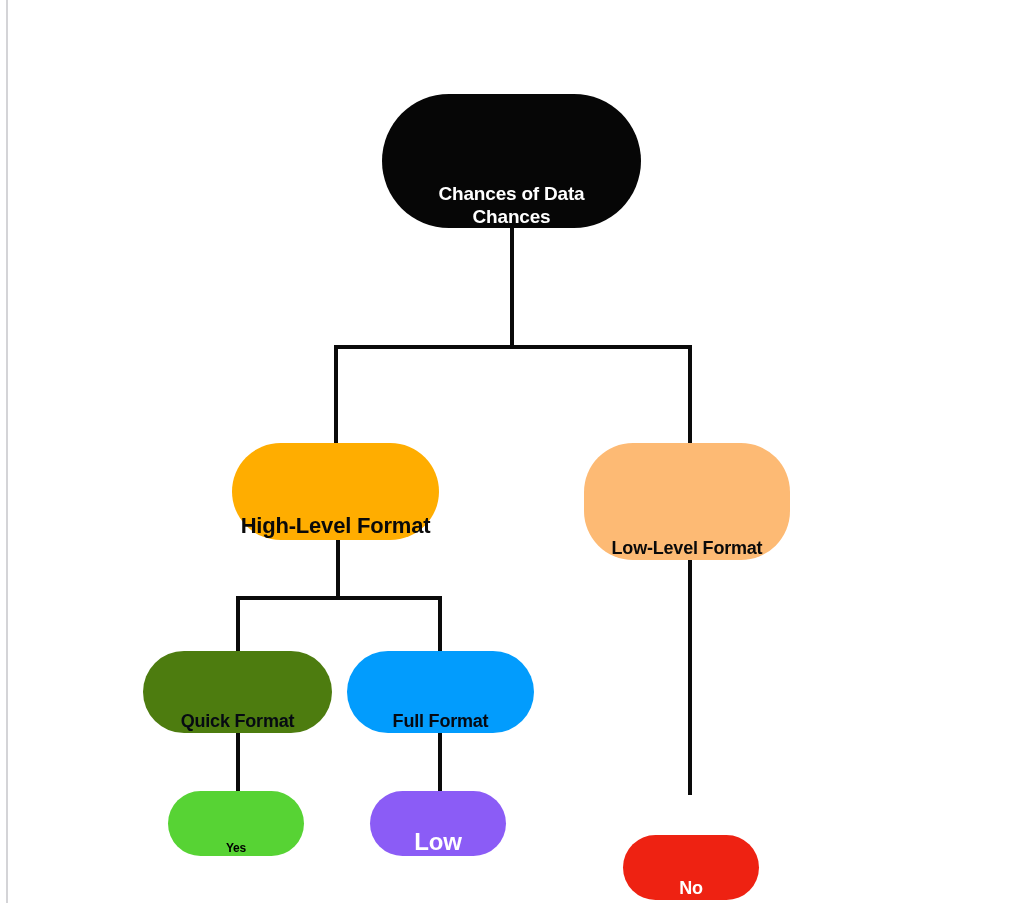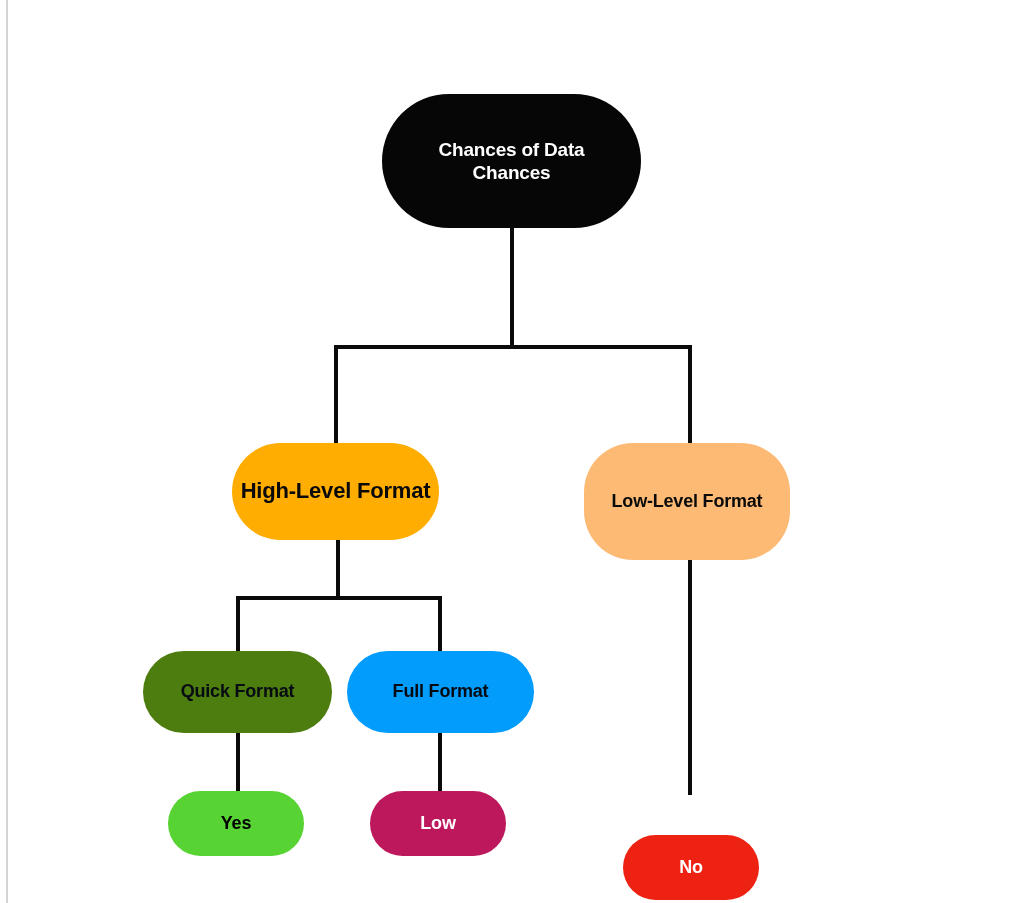--- a/index.html
+++ b/index.html
@@ -29,21 +29,21 @@
     position: absolute;
     left: 0;
     top: 0;
     width: 1024px;
     height: 903px;
   }
   .node {
     position: absolute;
     box-sizing: border-box;
     display: flex;
-    align-items: center;
+    align-items: flex-end;
     justify-content: center;
     text-align: center;
     font-weight: bold;
     line-height: 1.22;
     letter-spacing: -0.2px;
     z-index: 3;
     user-select: none;
   }
   .node-label { display: block; }
   .n-root {
@@ -79,28 +79,28 @@
     border-radius: 41px;
     background: #029cfd;
     color: #060a12;
     font-size: 18px;
   }
   .n-yes {
     left: 168px; top: 791px; width: 136px; height: 65px;
     border-radius: 33px;
     background: #57d334;
     color: #000000;
-    font-size: 18px;
+    font-size: 12px;
   }
   .n-low {
     left: 370px; top: 791px; width: 136px; height: 65px;
     border-radius: 33px;
-    background: #be185d;
+    background: #8b5cf6;
     color: #ffffff;
-    font-size: 18px;
+    font-size: 24px;
   }
   .n-no {
     left: 623px; top: 791px; width: 136px; height: 65px;
     border-radius: 33px;
     background: #ee2212;
     color: #ffffff;
     font-size: 18px;
     margin-top: 44px;
   }
 </style>

